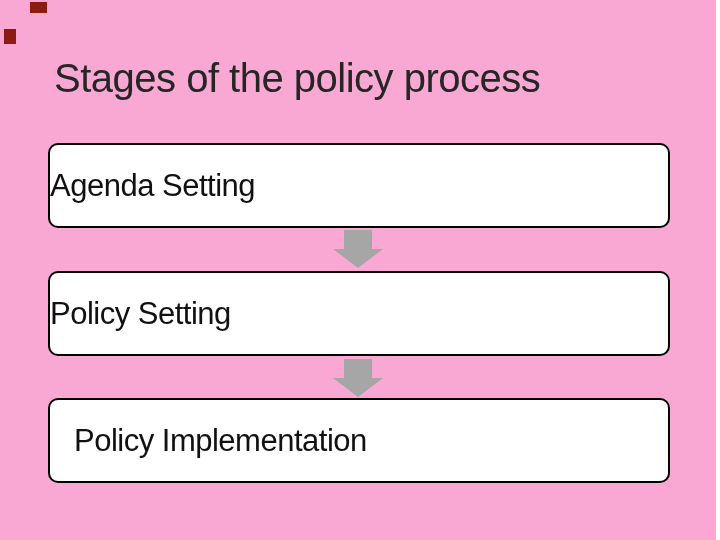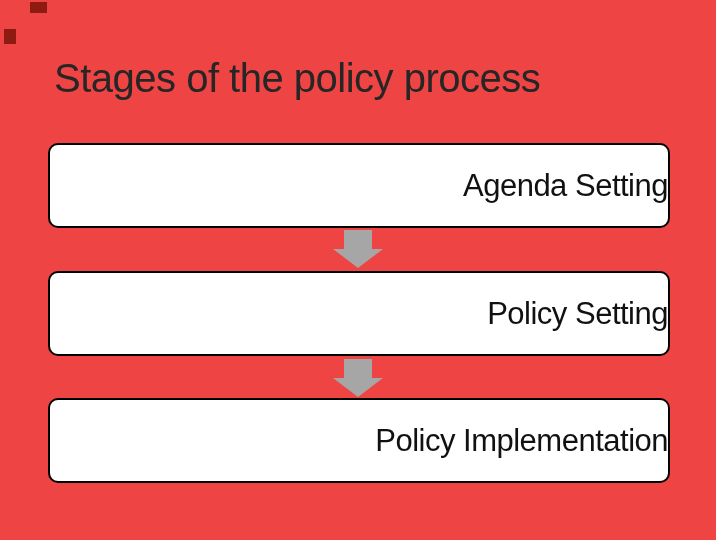--- a/index.html
+++ b/index.html
@@ -4,21 +4,21 @@
 <style>
   html, body {
     margin: 0;
     padding: 0;
     background: #ffffff;
   }
   .slide {
     position: relative;
     width: 716px;
     height: 540px;
-    background: #ef4444;
+    background: #f9a8d4;
     overflow: hidden;
     font-family: "Liberation Sans", sans-serif;
   }
   .corner-accents {
     position: absolute;
     left: 0;
     top: 0;
     width: 60px;
     height: 60px;
   }
@@ -38,25 +38,25 @@
     position: absolute;
     left: 48px;
     width: 622px;
     height: 85px;
     box-sizing: border-box;
     background: #ffffff;
     border: 2px solid #000000;
     border-radius: 10px;
     display: flex;
     align-items: center;
-    justify-content: flex-end;
+    justify-content: flex-start;
   }
   .stage-box.b1 { top: 143px; }
   .stage-box.b2 { top: 271px; }
-  .stage-box.b3 { top: 398px; }
+  .stage-box.b3 { top: 398px; padding-left: 24px; }
   .stage-label {
     font-size: 31px;
     font-weight: 400;
     letter-spacing: -0.5px;
     color: #111111;
     white-space: nowrap;
   }
   .arrow {
     position: absolute;
     left: 333px;

